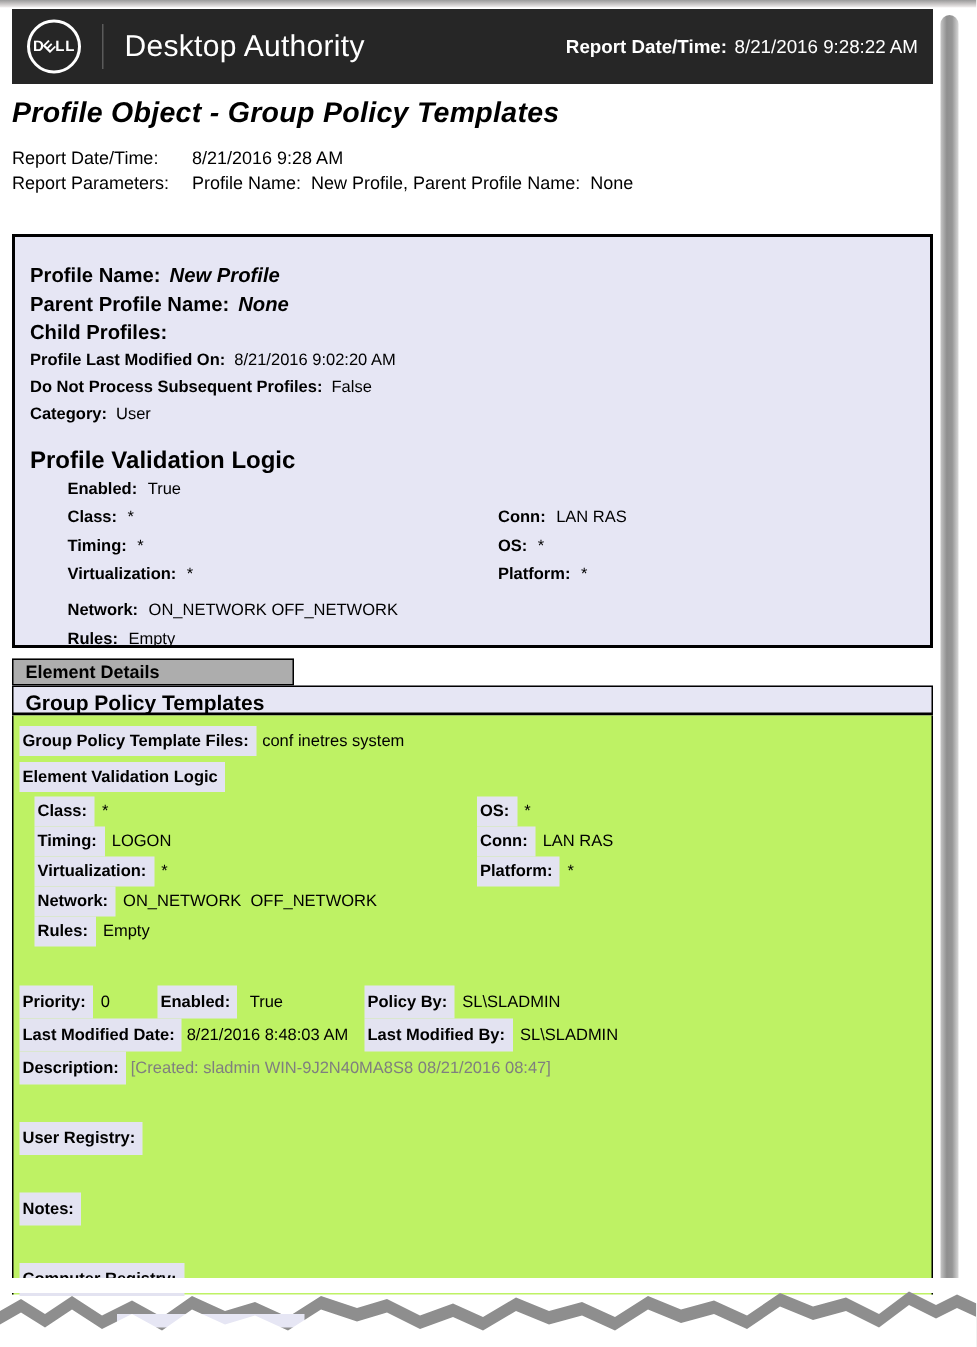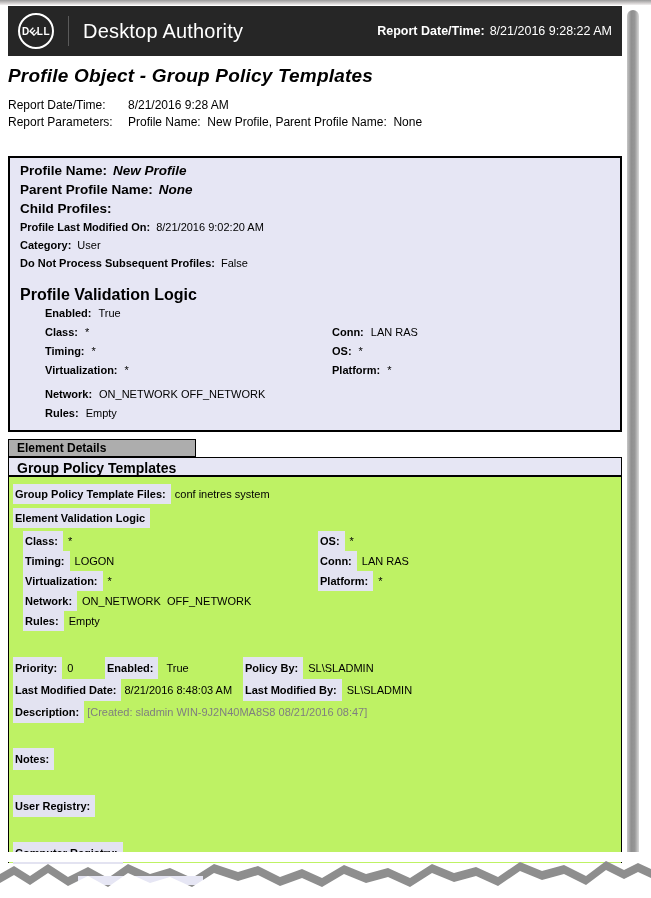--- a/index.html
+++ b/index.html
@@ -29,21 +29,21 @@
   .hdr-right b{margin-right:5px;}
 
   
   .title{font-size:19px;font-weight:bold;font-style:italic;margin:9px 0 10px 0;letter-spacing:.2px;}
   .meta-row{display:flex;font-size:12px;line-height:17px;}
   .meta-lab{width:120px;flex:0 0 auto;}
   .meta-val{white-space:pre-wrap;}
 
   
   .pbox{margin-top:25px;border:2px solid #000;background:#e6e6f4;
-        padding:3px 10px 14px 10px;box-sizing:border-box;height:276px;}
+        padding:16px 10px 14px 10px;box-sizing:border-box;height:276px;}
   .pline-big{font-size:13.5px;font-weight:bold;line-height:19px;}
   .pline-big .ival{font-style:italic;margin-left:6px;}
   .pline{font-size:11px;line-height:18px;}
   .pline b{margin-right:6px;}
   .pv-title{font-size:16px;font-weight:bold;margin-top:14px;line-height:18px;}
   .vrow{display:flex;font-size:11px;line-height:19px;}
   .pv-ind{padding-left:25px;}
   .vcell{width:287px;flex:0 0 auto;}
   .vrow b{margin-right:7px;}
   .mt5{margin-top:5px;}
@@ -102,22 +102,22 @@
   <div class="meta-row">
     <span class="meta-lab">Report Parameters:</span>
     <span class="meta-val">Profile Name:  New Profile, Parent Profile Name:  None</span>
   </div>
 
   <div class="pbox">
     <div class="pline-big"><span>Profile Name:</span><span class="ival">New Profile</span></div>
     <div class="pline-big"><span>Parent Profile Name:</span><span class="ival">None</span></div>
     <div class="pline-big"><span>Child Profiles:</span></div>
     <div class="pline"><b>Profile Last Modified On:</b><span>8/21/2016 9:02:20 AM</span></div>
+    <div class="pline"><b>Do Not Process Subsequent Profiles:</b><span>False</span></div>
     <div class="pline"><b>Category:</b><span>User</span></div>
-    <div class="pline"><b>Do Not Process Subsequent Profiles:</b><span>False</span></div>
 
     <div class="pv-title">Profile Validation Logic</div>
     <div class="vrow pv-ind">
         <b>Enabled:</b>
         <span>True</span>
       </div>
     <div class="vrow pv-ind">
       <span class="vcell"><b>Class:</b><span>*</span></span>
       <span><b>Conn:</b><span>LAN RAS</span></span>
     </div>
@@ -174,22 +174,22 @@
       <span><span class="hl">Policy By:</span><span class="val" style="margin-left:5px">SL\SLADMIN</span></span>
     </div>
     <div class="prio-row" style="margin-top:0">
       <span class="lm-c1"><span class="hl">Last Modified Date:</span><span class="val" style="margin-left:3px">8/21/2016 8:48:03 AM</span></span>
       <span><span class="hl">Last Modified By:</span><span class="val" style="margin-left:5px">SL\SLADMIN</span></span>
     </div>
     <div class="prio-row" style="margin-top:0">
       <span><span class="hl">Description:</span><span class="val grey" style="margin-left:3px">[Created: sladmin WIN-9J2N40MA8S8 08/21/2016 08:47]</span></span>
     </div>
 
+    <div class="standalone"><span class="hl">User Registry:</span></div>
     <div class="standalone"><span class="hl">Notes:</span></div>
-    <div class="standalone"><span class="hl">User Registry:</span></div>
     <div class="standalone"><span class="hl">Computer Registry:</span></div>
     <div class="standalone"><span class="hl" style="margin-left:3px">ADMX Location:</span></div>
   </div>
 </div>
 
 <div class="bottom-tear">
   <svg width="651" height="46" viewBox="0 0 651 46" xmlns="http://www.w3.org/2000/svg">
     <rect x="0" y="0" width="651" height="10" fill="#ffffff"></rect>
     <path fill="#8e8e8e" d="M0,22 L14,14 L30,24 L48,12 L68,25 L88,15 L108,26 L128,12 L150,22 L170,16 L192,26 L214,12 L238,20 L258,14 L280,25 L302,17 L322,26 L344,13 L366,22 L388,16 L410,26 L432,12 L454,21 L476,15 L498,25 L520,10 L542,19 L564,13 L586,24 L606,9 L624,18 L638,11 L651,17 L651,46 L0,46 Z"></path>
     <rect x="78" y="24" width="125" height="9" fill="#e6e6f4"></rect>

